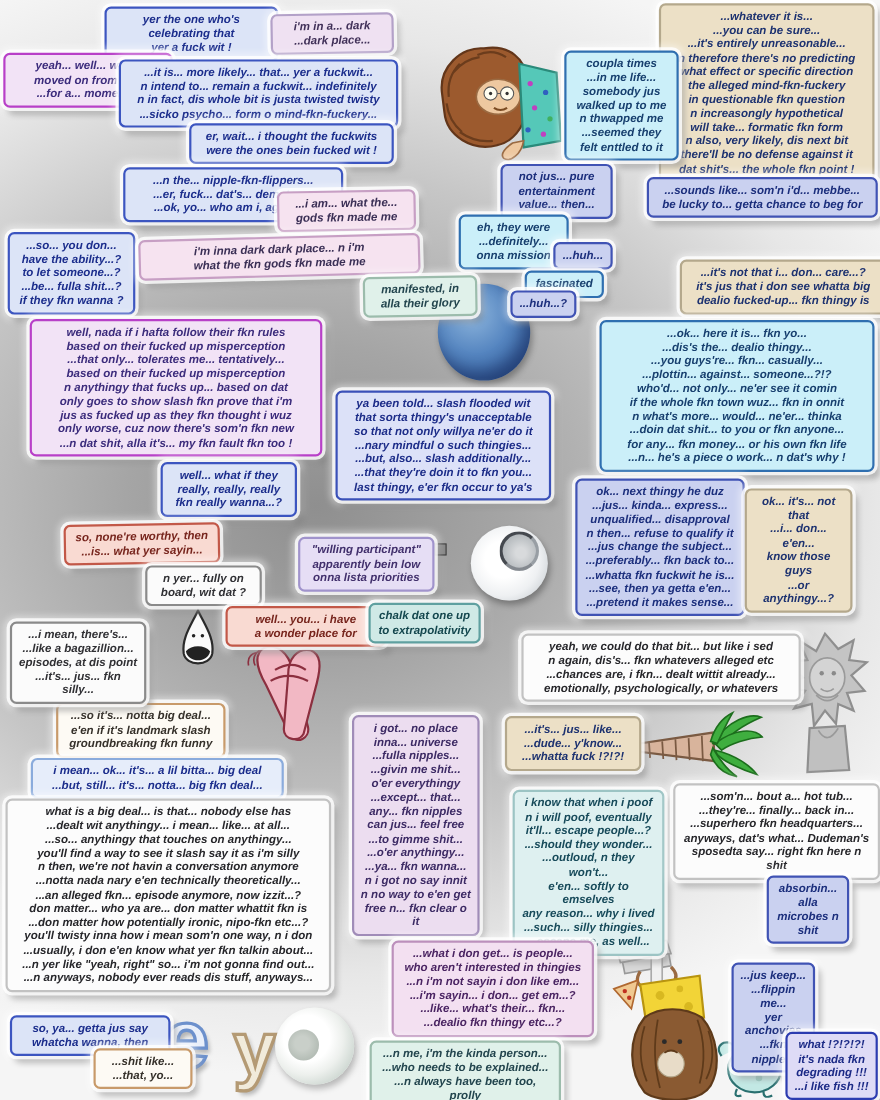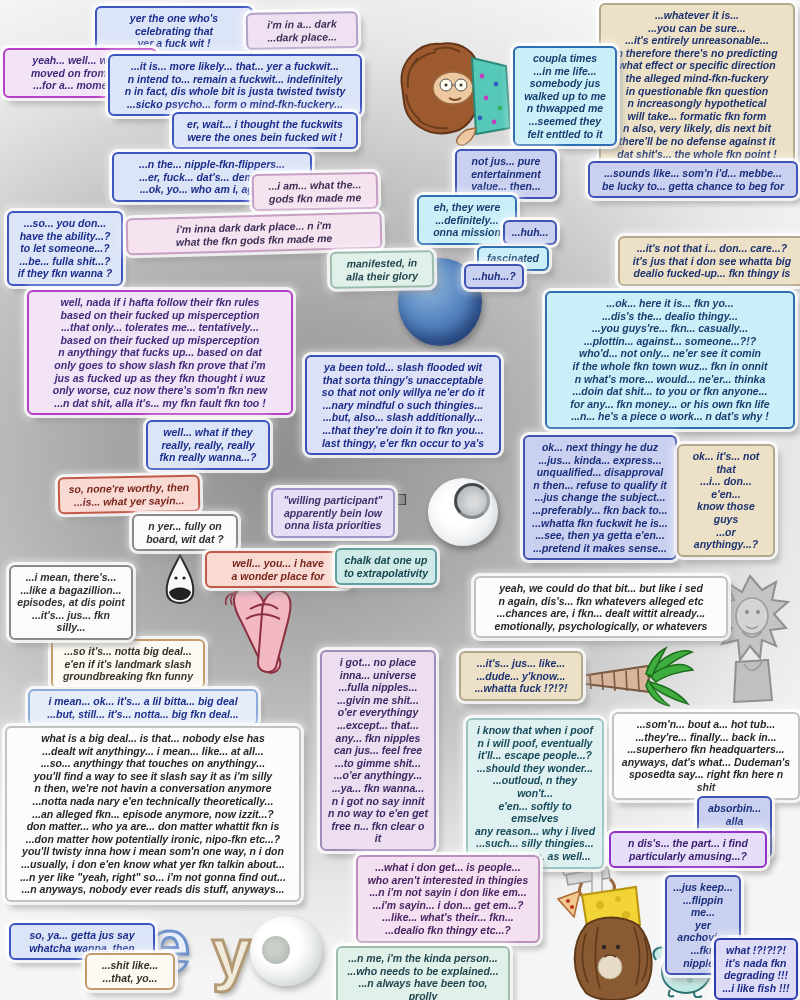--- a/index.html
+++ b/index.html
@@ -347,22 +347,20 @@
 any reason... why i lived
 ...such... silly thingies...
 ...escape me, as well...</div>
   <div class="bub b-white" style="left:612px;top:712px;width:188px">...som'n... bout a... hot tub...
 ...they're... finally... back in...
 ...superhero fkn headquarters...
 anyways, dat's what... Dudeman's
 sposedta say... right fkn here n shit</div>
   <div class="bub b-peri" style="left:697px;top:796px;width:75px">absorbin... alla
 microbes n shit</div>
-  <div class="bub b-magl" style="left:609px;top:831px;width:158px">n dis's... the part... i find
-particularly amusing...?</div>
   <div class="bub b-pinkp" style="left:356px;top:855px;width:184px">...what i don get... is people...
 who aren't interested in thingies
 ...n i'm not sayin i don like em...
 ...i'm sayin... i don... get em...?
 ...like... what's their... fkn...
 ...dealio fkn thingy etc...?</div>
   <div class="bub b-peri" style="left:665px;top:875px;width:76px">...jus keep...
 ...flippin me...
 yer anchovies
 ...fkn nipple...</div>

